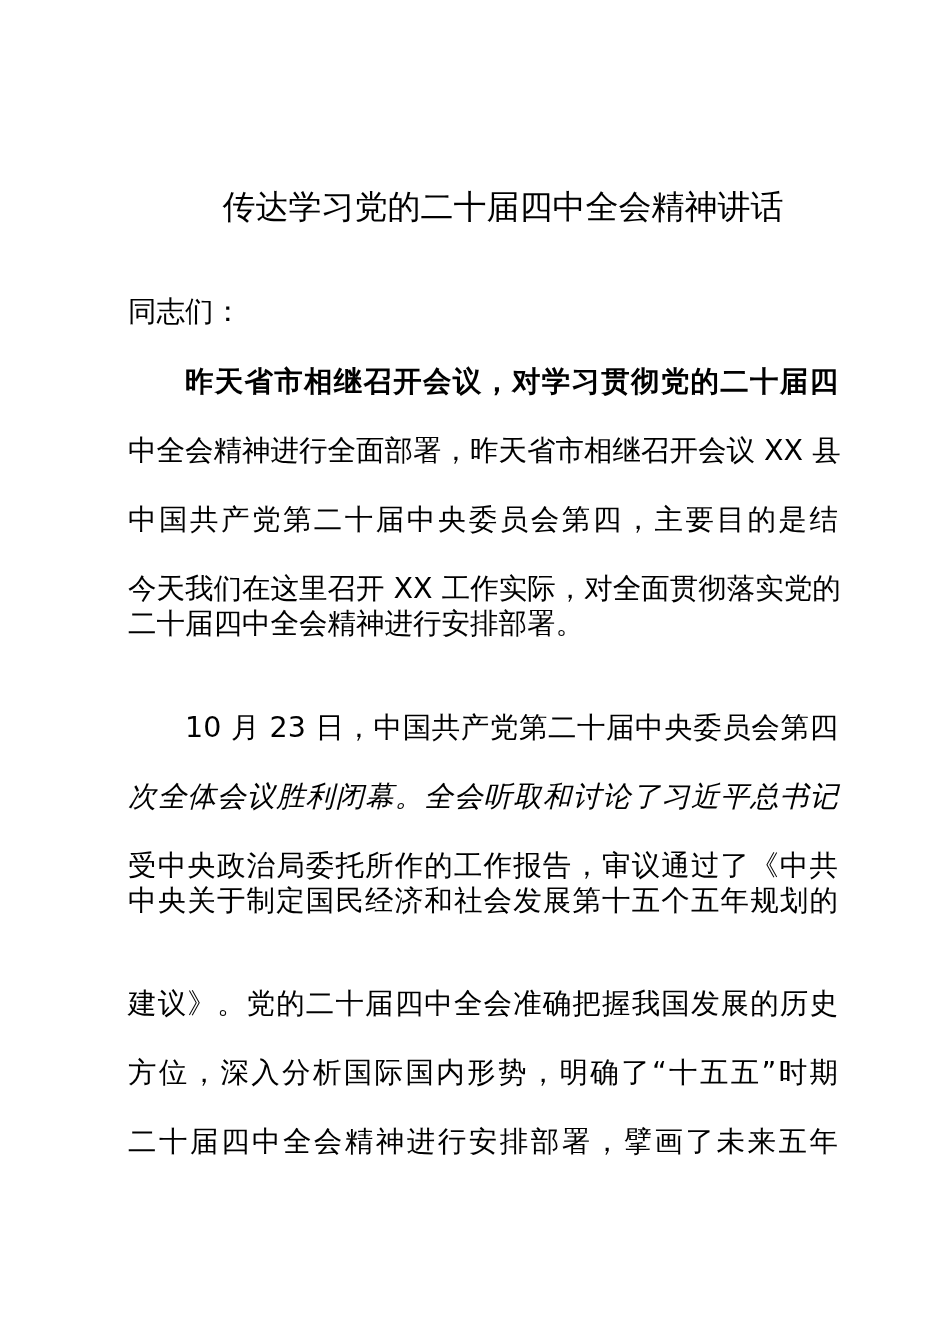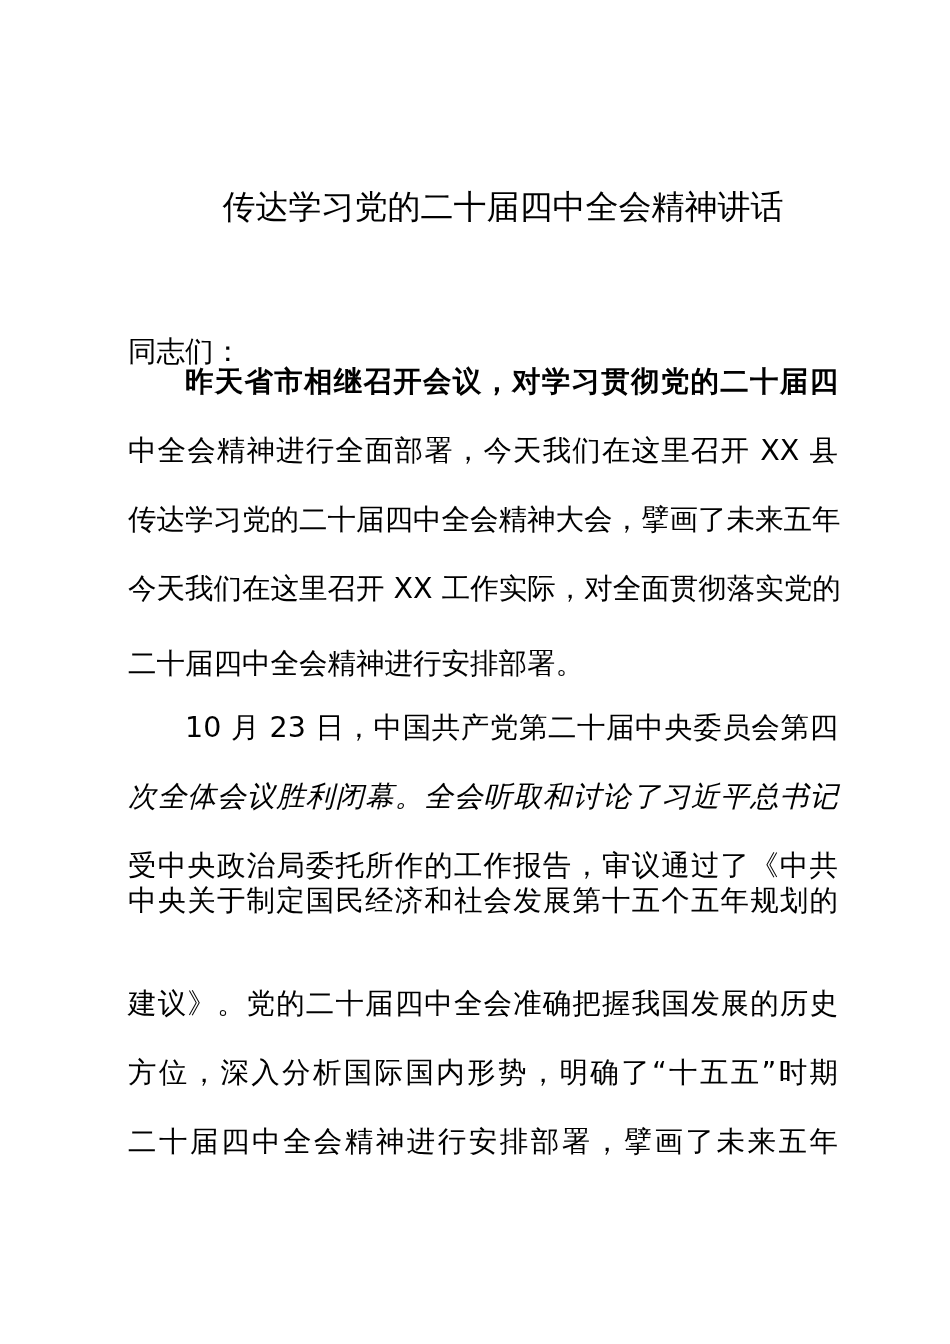--- a/index.html
+++ b/index.html
@@ -41,39 +41,38 @@
       width: 710px;
       height: 40px;
       line-height: 40px;
       font-size: 28.5px;
       white-space: nowrap;
       text-align: justify;
       text-align-last: justify;
     }
     .line.last {
       text-align-last: left;
-      margin-top: 40px;
     }
     .line.indent {
       left: 185px;
       width: 653px;
     }
   </style>
 </head>
 <body>
 
 <div class="page">
   <div class="title">传达学习党的二十届四中全会精神讲话</div>
 
   <div class="line last" style="top:292px;">同志们：</div>
 
   <div>
     <div class="line indent" style="top:362px;font-weight:bold;">昨天省市相继召开会议，对学习贯彻党的二十届四</div>
-    <div class="line" style="top:431px;">中全会精神进行全面部署，今天我们在这里召开 XX 县</div>
-    <div class="line" style="top:500px;">传达学习党的二十届四中全会精神大会，擘画了未来五年</div>
+    <div class="line" style="top:431px;">中全会精神进行全面部署，昨天省市相继召开会议 XX 县</div>
+    <div class="line" style="top:500px;">中国共产党第二十届中央委员会第四，主要目的是结</div>
     <div class="line" style="top:569px;">今天我们在这里召开 XX 工作实际，对全面贯彻落实党的</div>
     <div class="line last" style="top:604px;">二十届四中全会精神进行安排部署。</div>
   </div>
 
   <div>
     <div class="line indent" style="top:708px;">10 月 23 日，中国共产党第二十届中央委员会第四</div>
     <div class="line" style="top:777px;font-style:italic;">次全体会议胜利闭幕。全会听取和讨论了习近平总书记</div>
     <div class="line" style="top:846px;">受中央政治局委托所作的工作报告，审议通过了《中共</div>
     <div class="line" style="top:881px;">中央关于制定国民经济和社会发展第十五个五年规划的</div>
     <div class="line" style="top:984px;">建议》。党的二十届四中全会准确把握我国发展的历史</div>

